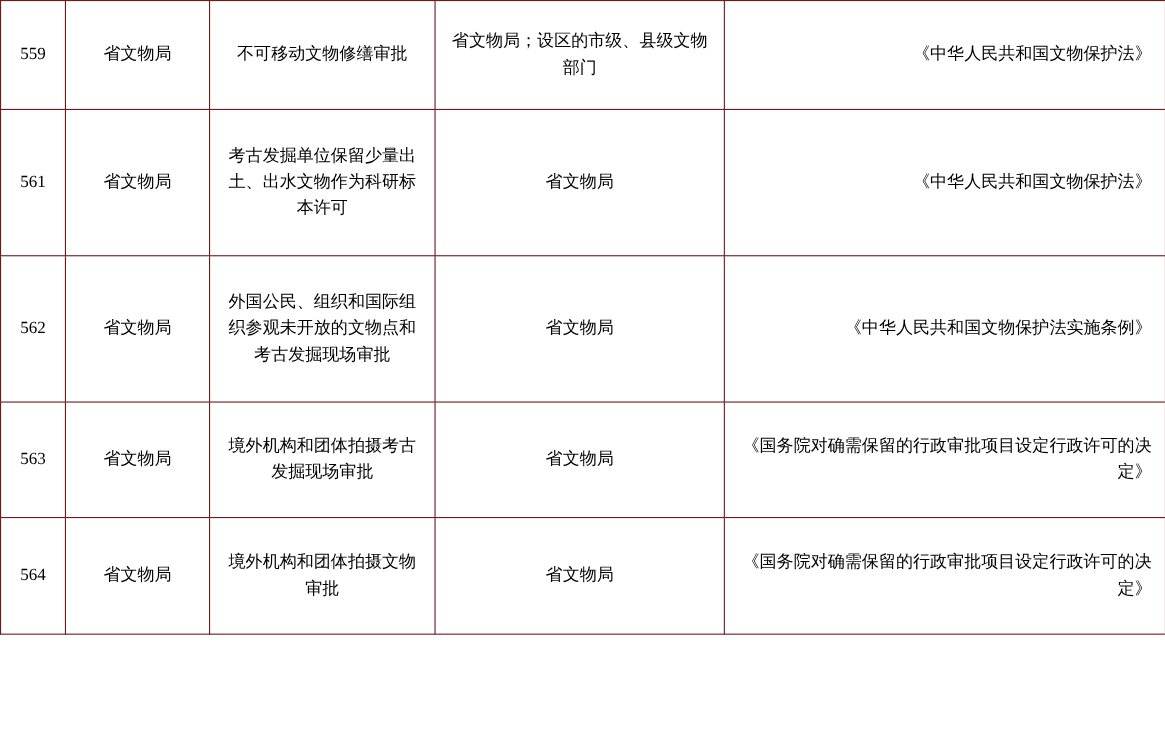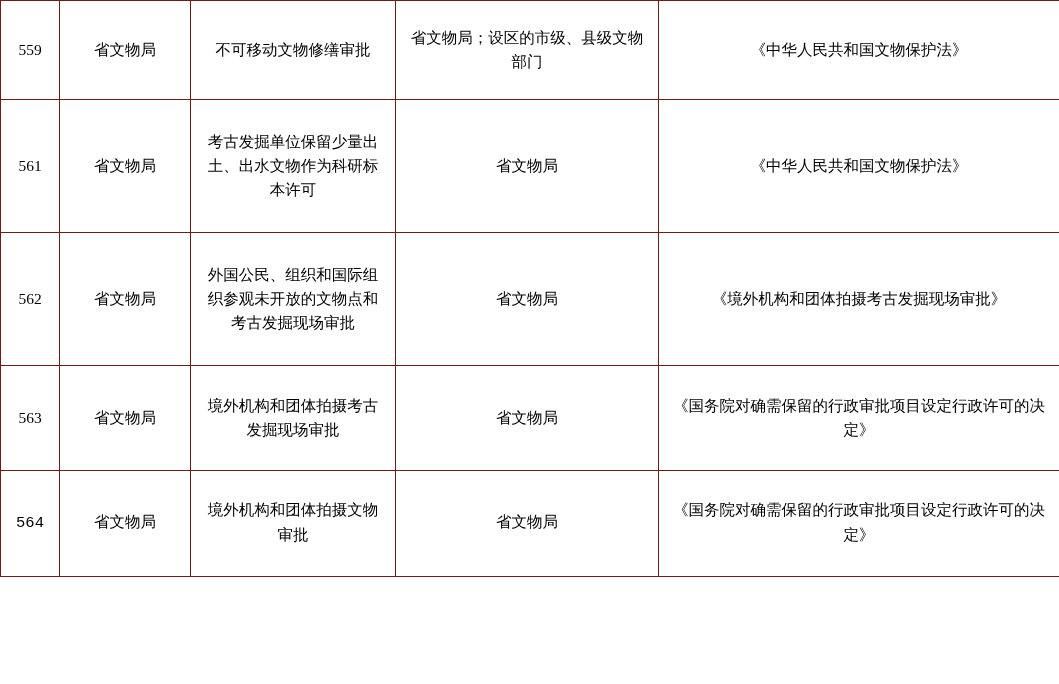--- a/index.html
+++ b/index.html
@@ -47,40 +47,40 @@
   .col-item {
     width: 204px;
     text-align: center;
   }
   .col-org {
     width: 262px;
     text-align: center;
   }
   .col-basis {
     width: 400px;
-    text-align: center;
+    text-align: right;
   }
   .col-num .cell-inner {
     padding-left: 4px;
     padding-right: 4px;
   }
   .col-dept .cell-inner {
     padding-left: 4px;
     padding-right: 4px;
   }
   .basis-line {
     display: block;
     white-space: normal;
   }
   .row-h1 { height: 99px; }
   .row-h2 { height: 105px; }
   .row-h3 { height: 133px; }
   .row-h4 { height: 133px; }
   .row-h5 { height: 105px; margin-top: 44px; }
-  .row-h6 { height: 106px; font-family: Liberation Mono, monospace; }
+  .row-h6 { height: 106px; }
 </style>
 </head>
 <body>
 
 <div class="page">
   <table class="doc-table">
     <tbody>
 
       <tr class="row-h1">
         <td class="col-num">
@@ -131,21 +131,21 @@
           <div class="cell-inner">省文物局</div>
         </td>
         <td class="col-item">
           <div class="cell-inner">外国公民、组织和国际组织参观未开放的文物点和考古发掘现场审批</div>
         </td>
         <td class="col-org">
           <div class="cell-inner">省文物局</div>
         </td>
         <td class="col-basis">
           <div class="cell-inner">
-            <span class="basis-line">《境外机构和团体拍摄考古发掘现场审批》</span>
+            <span class="basis-line">《中华人民共和国文物保护法实施条例》</span>
           </div>
         </td>
       </tr>
 
       <tr class="row-h5">
         <td class="col-num">
           <div class="cell-inner">563</div>
         </td>
         <td class="col-dept">
           <div class="cell-inner">省文物局</div>

